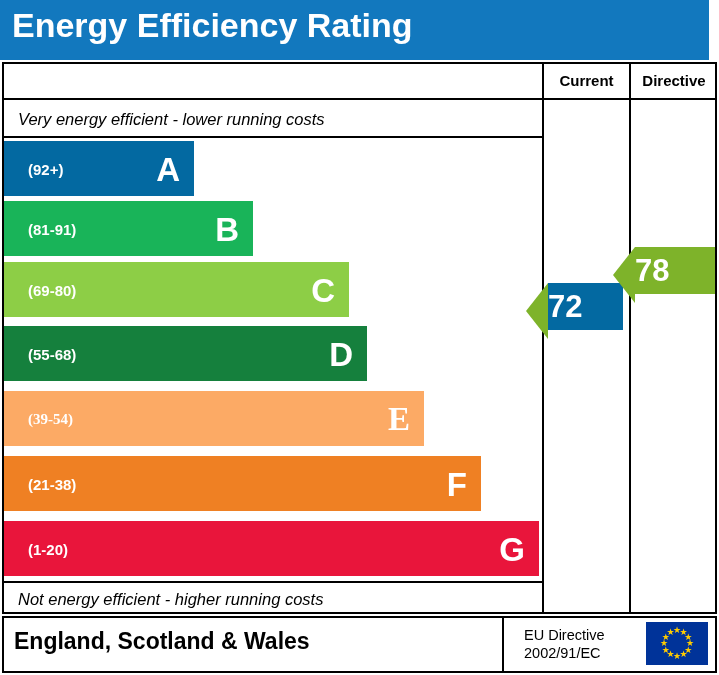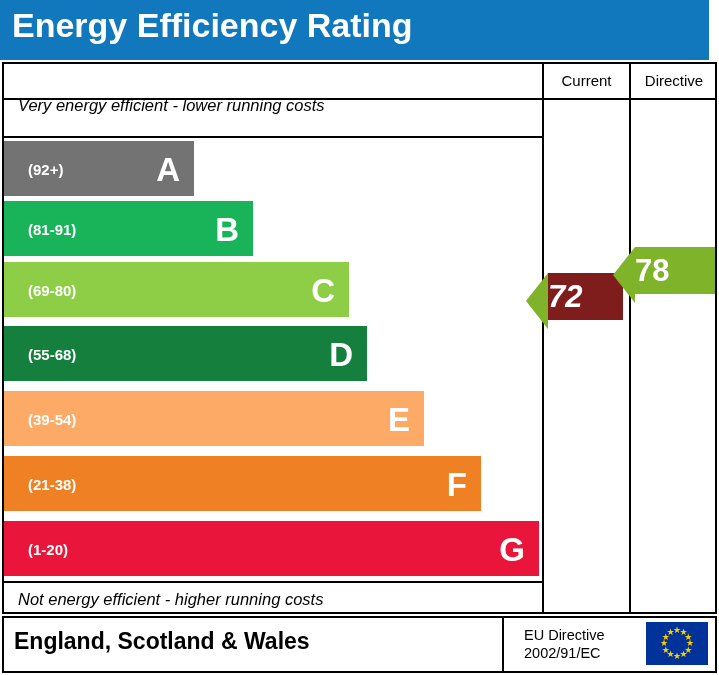--- a/index.html
+++ b/index.html
@@ -37,32 +37,32 @@
     position:absolute;top:62px;width:2px;height:552px;background:#000000;
   }
   .sep1{left:542px;}
   .sep2{left:629px;}
   
   .hdr-line{
     position:absolute;left:2px;top:98px;width:715px;height:2px;background:#000000;
   }
   .col-head{
     position:absolute;top:72px;
-    font-size:15px;font-weight:normal;color:#000000;
+    font-size:15px;font-weight:bold;color:#000000;
     text-align:center;
   }
   .col-head.current{left:544px;width:85px;}
   .col-head.potential{left:631px;width:86px;}
   
   .caption{
     position:absolute;left:18px;
     font-size:16.5px;font-style:italic;color:#000000;
     white-space:nowrap;
   }
-  .caption.top{top:96px;text-align:center;}
+  .caption.top{top:110px;text-align:center;}
   .caption.bottom{top:590px;}
   .cap-line-top{
     position:absolute;left:2px;top:136px;width:540px;height:2px;background:#000000;
   }
   .cap-line-bottom{
     position:absolute;left:2px;top:581px;width:540px;height:2px;background:#000000;
   }
   
   .bar{
     position:absolute;left:4px;
@@ -142,50 +142,50 @@
   <div class="hdr-line"></div>
 
   <div class="col-head current">Current</div>
   <div class="col-head potential">Directive</div>
 
   <div class="caption top">Very energy efficient - lower running costs</div>
   <div class="cap-line-top"></div>
   <div class="caption bottom">Not energy efficient - higher running costs</div>
   <div class="cap-line-bottom"></div>
 
-  <div class="bar" style="top: 141px; width: 190px; background: #737373;">
+  <div class="bar" style="top: 141px; width: 190px; background: #0369a1;">
     <span class="range">(92+)</span>
     <span class="letter">A</span>
   </div>
   <div class="bar" style="top: 201px; width: 249px; background: rgb(25, 180, 89);">
     <span class="range">(81-91)</span>
     <span class="letter">B</span>
   </div>
   <div class="bar" style="top: 262px; width: 345px; background: rgb(141, 206, 70);">
     <span class="range">(69-80)</span>
     <span class="letter">C</span>
   </div>
   <div class="bar" style="top: 326px; width: 363px; background: #15803d;">
     <span class="range">(55-68)</span>
     <span class="letter">D</span>
   </div>
-  <div class="bar" style="top: 391px; width: 420px; background: rgb(252, 170, 101);">
+  <div class="bar" style="top: 391px; width: 420px; background: rgb(252, 170, 101); font-family: Liberation Serif, serif;">
     <span class="range">(39-54)</span>
     <span class="letter">E</span>
   </div>
   <div class="bar" style="top: 456px; width: 477px; background: rgb(239, 128, 35);">
     <span class="range">(21-38)</span>
     <span class="letter">F</span>
   </div>
   <div class="bar" style="top: 521px; width: 535px; background: rgb(233, 21, 59);">
     <span class="range">(1-20)</span>
     <span class="letter">G</span>
   </div>
 
-  <div class="marker" style="left: 548px; top: 273px; width: 75px; background: #7f1d1d; font-style: italic;">
+  <div class="marker" style="left: 548px; top: 283px; width: 75px; background: #0369a1;">
     <span class="tip" style="border-right-color: rgb(126, 179, 42);"></span>
     <span class="val">72</span>
   </div>
   <div class="marker" style="left: 635px; top: 247px; width: 80px; background: rgb(126, 179, 42);">
     <span class="tip" style="border-right-color: rgb(126, 179, 42);"></span>
     <span class="val">78</span>
   </div>
 
   <div class="footer-box"></div>
   <div class="footer-sep"></div>

